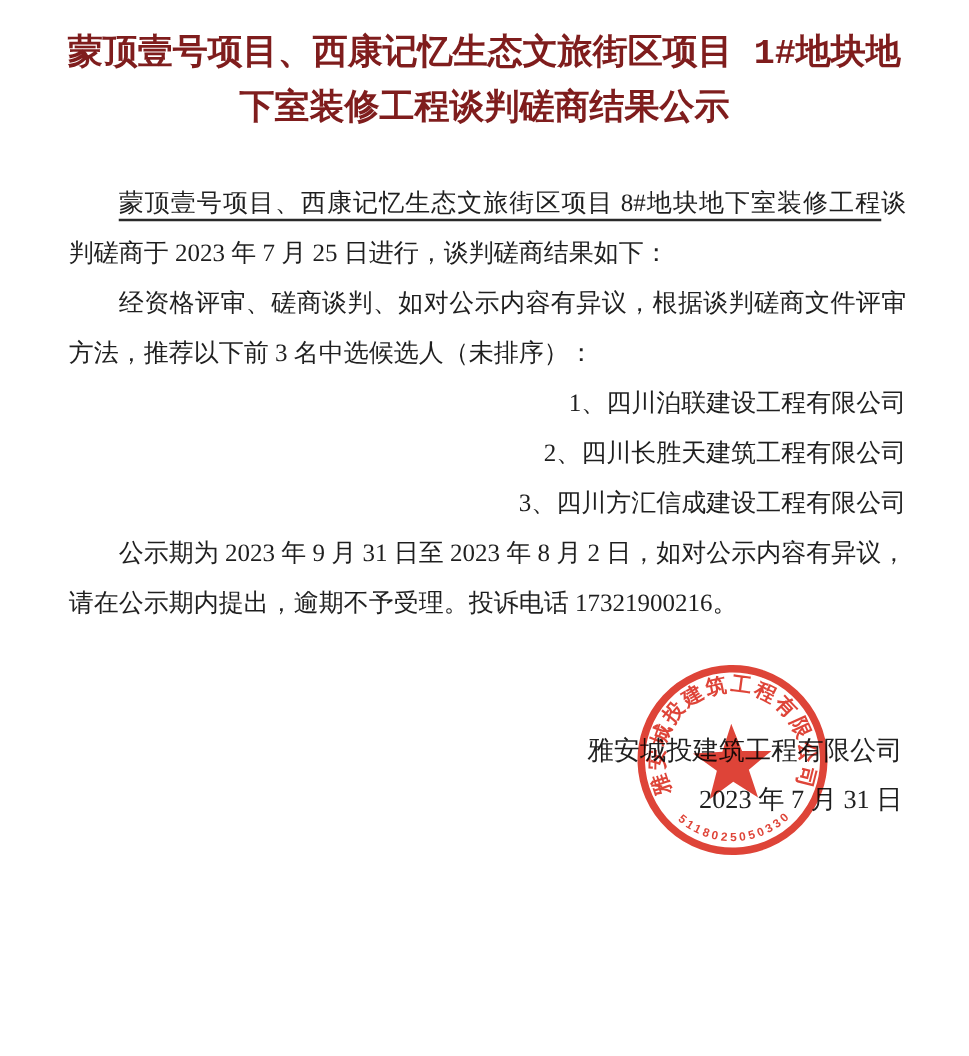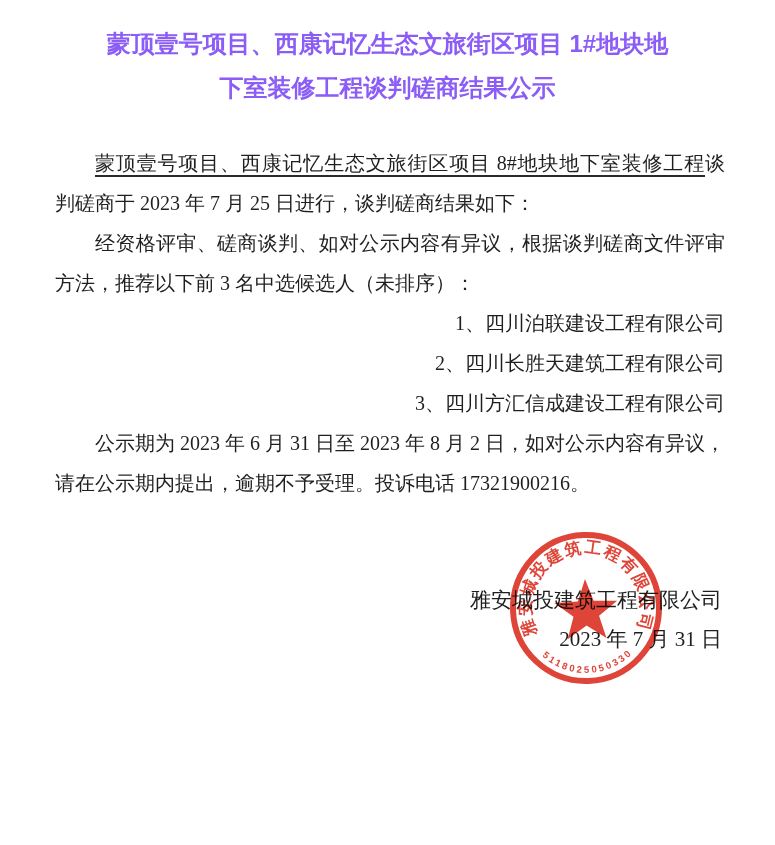--- a/index.html
+++ b/index.html
@@ -12,25 +12,25 @@
     font-family: "Liberation Serif", "DejaVu Serif", serif;
     color: #1f1f1f;
   }
   .title {
     position: absolute;
     top: 22px;
     left: 0;
     right: 0;
     margin: 0;
     text-align: center;
-    font-family: Liberation Sans, sans-serif;
+    font-family: Liberation Mono, monospace;
     font-weight: 700;
-    font-size: 24px;
+    font-size: 28px;
     line-height: 44px;
-    color: #8b5cf6;
+    color: #7f1d1d;
   }
   .title-line { display: block; }
   .doc-body {
     position: absolute;
     left: 55px;
     top: 143px;
     width: 670px;
     font-size: 20px;
     line-height: 40px;
   }
@@ -87,21 +87,21 @@
   </h1>
 
   <div class="doc-body">
     <p class="bline indent fill"><span class="uline">蒙顶壹号项目、西康记忆生态文旅街区项目 8#地块地下室装修工程</span><span>谈</span></p>
     <p class="bline">判磋商于 2023 年 7 月 25 日进行，谈判磋商结果如下：</p>
     <p class="bline indent fill">经资格评审、磋商谈判、如对公示内容有异议，根据谈判磋商文件评审</p>
     <p class="bline">方法，推荐以下前 3 名中选候选人（未排序）：</p>
     <p class="bline indent">1、四川泊联建设工程有限公司</p>
     <p class="bline indent">2、四川长胜天建筑工程有限公司</p>
     <p class="bline indent">3、四川方汇信成建设工程有限公司</p>
-    <p class="bline indent fill">公示期为 2023 年 6 月 31 日至 2023 年 8 月 2 日，如对公示内容有异议，</p>
+    <p class="bline indent fill">公示期为 2023 年 9 月 31 日至 2023 年 8 月 2 日，如对公示内容有异议，</p>
     <p class="bline">请在公示期内提出，逾期不予受理。投诉电话 17321900216。</p>
   </div>
 
   <div class="signature">
     <p class="sig-line">雅安城投建筑工程有限公司</p>
     <p class="sig-line">2023 年 7 月 31 日</p>
   </div>
 
   <svg class="stamp" viewBox="-80 -80 160 160" aria-hidden="true">
     <circle r="73" fill="none" stroke-width="6" stroke="#dc3427"></circle>

